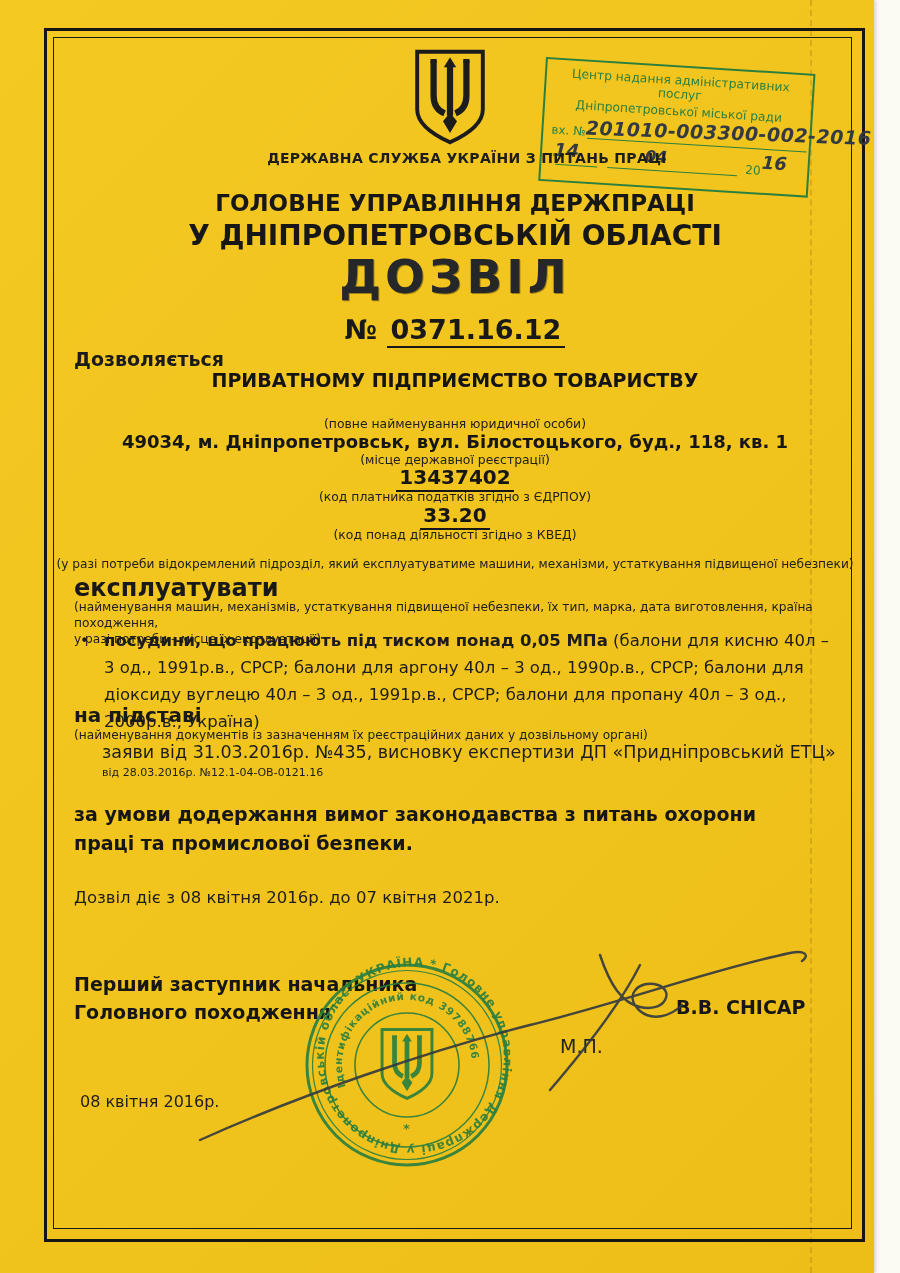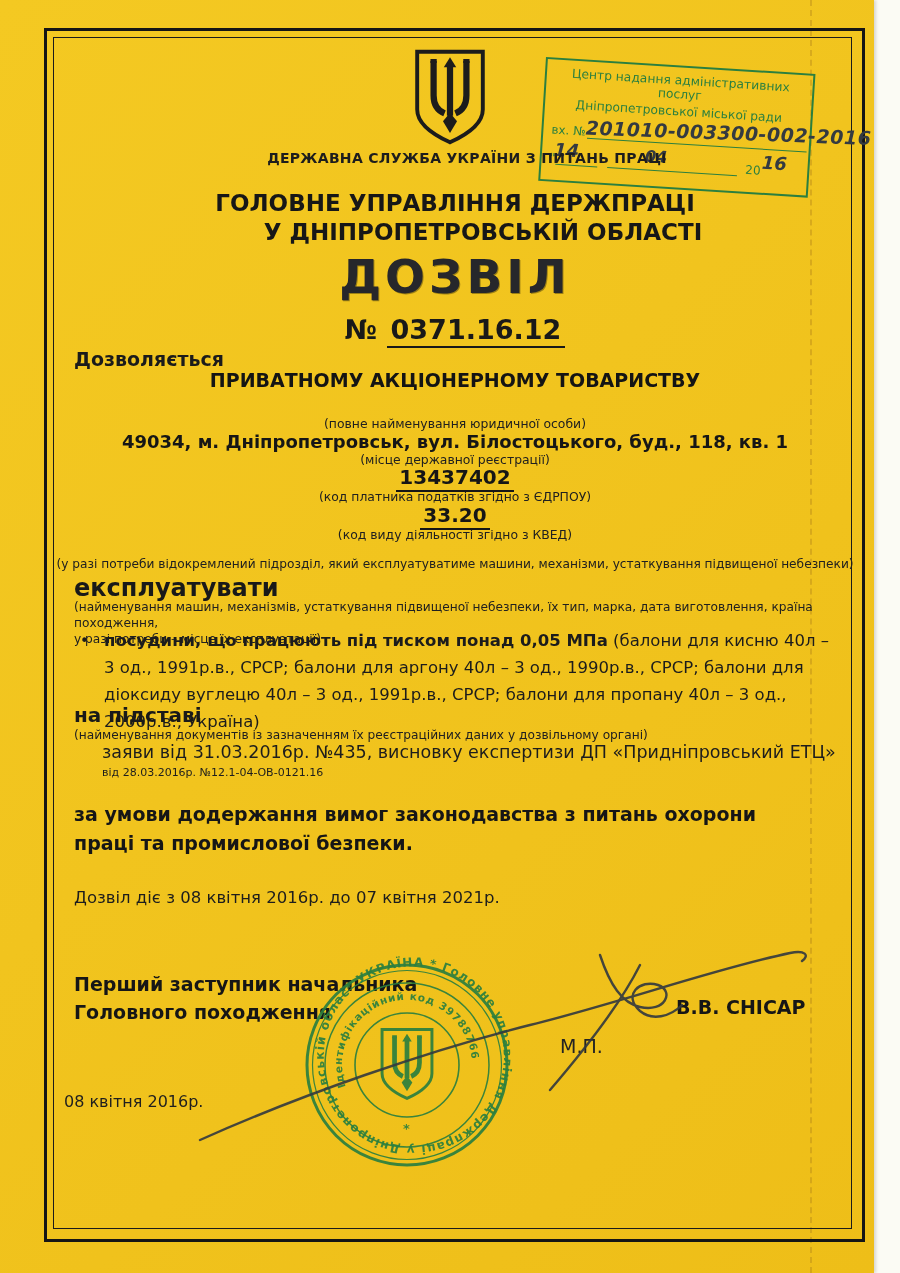--- a/index.html
+++ b/index.html
@@ -26,21 +26,21 @@
     position:absolute;left:53px;top:37px;width:797px;height:1190px;
     border:1.5px solid #1b1b1b;
   }
   .abs{position:absolute;}
   .centered{left:44px;width:822px;text-align:center;}
   .ink{color:#343a41;}
 
   
   .agency{top:150px;font-size:14px;font-weight:bold;letter-spacing:.3px;color:#1d1d1d;padding-left:12px;}
   .dept1{top:190px;font-size:23px;font-weight:bold;color:#171717;}
-  .dept2{top:219px;font-size:23px;font-weight:bold;color:#171717;padding-left:28px;}
+  .dept2{top:219px;font-size:28px;font-weight:bold;color:#171717;}
   .doc-title{top:249px;font-size:47px;font-weight:bold;letter-spacing:4px;color:#26272b;text-shadow:1px 1px 0 rgba(0,0,0,.35);}
   .doc-number{top:314px;font-size:27px;font-weight:bold;color:#191919;}
   .doc-number .num{border-bottom:2.5px solid #191919;padding:0 4px 1px 4px;}
 
   .granted{left:74px;top:348px;font-size:19px;font-weight:bold;color:#1b1b1b;}
   .company1{top:369px;font-size:19px;font-weight:bold;color:#141414;}
   .company2{top:392px;font-size:19px;font-weight:bold;color:#141414;}
   .cap{font-size:12.4px;color:#202020;}
   .company-cap{top:416px;}
   .address{top:431px;font-size:18px;font-weight:bold;color:#161616;}
@@ -60,21 +60,21 @@
   .equipment .txt{display:block;padding-left:24px;}
   .basis-label{left:74px;top:703px;font-size:20px;font-weight:bold;color:#191919;}
   .basis-cap{left:74px;top:728px;font-size:12.2px;}
   .basis1{left:102px;top:742px;font-size:17.5px;color:#1d1d1d;}
   .basis2{left:102px;top:766px;font-size:11px;color:#1d1d1d;}
   .conditions{left:74px;top:800px;width:700px;font-size:19px;font-weight:bold;line-height:1.5;color:#161616;}
   .validity{left:74px;top:888px;font-size:16.5px;color:#1d1d1d;}
   .signer-title{left:74px;top:971px;font-size:19px;font-weight:bold;line-height:1.45;color:#161616;}
   .signer-name{left:676px;top:996px;font-size:19px;font-weight:bold;color:#161616;}
   .seal-mark{left:560px;top:1035px;font-size:19px;color:#232323;}
-  .issue-date{left:64px;top:1092px;font-size:16px;color:#1f1f1f;}
+  .issue-date{left:80px;top:1092px;font-size:16px;color:#1f1f1f;}
 
   
   .reg-stamp{
     left:546px;top:57px;width:252px;height:110px;
     transform:rotate(3.6deg);transform-origin:left top;
     border:2.5px solid #2B7F3F;color:#2B7F3F;
     padding:6px 6px 4px 8px;
   }
   .reg-stamp .l1{font-size:12.3px;text-align:center;}
   .reg-stamp .l2{font-size:12.3px;text-align:center;margin-top:3px;}
@@ -143,28 +143,28 @@
   <div class="abs centered agency">ДЕРЖАВНА СЛУЖБА УКРАЇНИ З ПИТАНЬ ПРАЦІ</div>
   <div class="abs centered dept1">ГОЛОВНЕ УПРАВЛІННЯ ДЕРЖПРАЦІ</div>
   <div class="abs centered dept2">У ДНІПРОПЕТРОВСЬКІЙ ОБЛАСТІ</div>
   <div class="abs centered doc-title">ДОЗВІЛ</div>
   <div class="abs centered doc-number">
     <span>№</span>
     <span class="num">0371.16.12</span>
   </div>
 
   <div class="abs granted">Дозволяється</div>
-  <div class="abs centered company1">ПРИВАТНОМУ АКЦІОНЕРНОМУ ТОВАРИСТВУ</div>
+  <div class="abs centered company1">ПРИВАТНОМУ ПІДПРИЄМСТВО ТОВАРИСТВУ</div>
   <div class="abs centered cap company-cap">(повне найменування юридичної особи)</div>
   <div class="abs centered address">49034, м. Дніпропетровськ, вул. Білостоцького, буд., 118, кв. 1</div>
   <div class="abs centered cap address-cap">(місце державної реєстрації)</div>
   <div class="abs centered code tax"><span class="num">13437402</span></div>
   <div class="abs centered cap tax-cap">(код платника податків згідно з ЄДРПОУ)</div>
   <div class="abs centered code kved"><span class="num">33.20</span></div>
-  <div class="abs centered cap kved-cap">(код виду діяльності згідно з КВЕД)</div>
+  <div class="abs centered cap kved-cap">(код понад діяльності згідно з КВЕД)</div>
   <div class="abs centered cap subdiv-cap">(у разі потреби відокремлений підрозділ, який експлуатуватиме машини, механізми, устаткування підвищеної небезпеки)</div>
 
   <div class="abs operate">експлуатувати</div>
   <div class="abs operate-cap">
     <span>(найменування машин, механізмів, устаткування підвищеної небезпеки, їх тип, марка, дата виготовлення, країна походження,</span>
     <span>у разі потреби – місце їх експлуатації)</span>
   </div>
 
   <div class="abs equipment">
     <span class="bullet">•</span>

